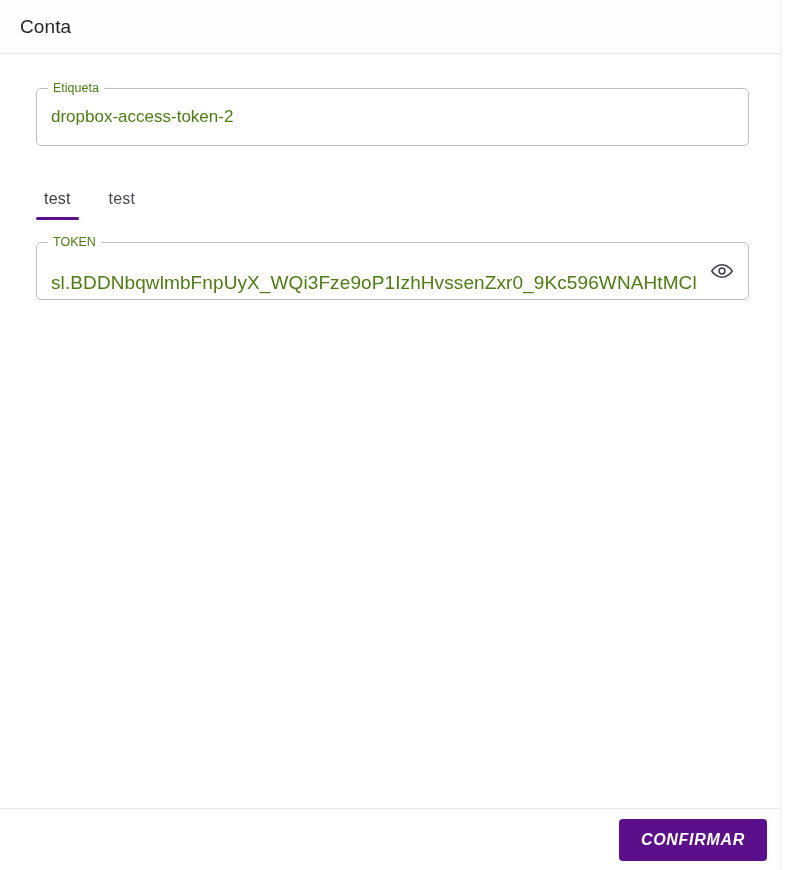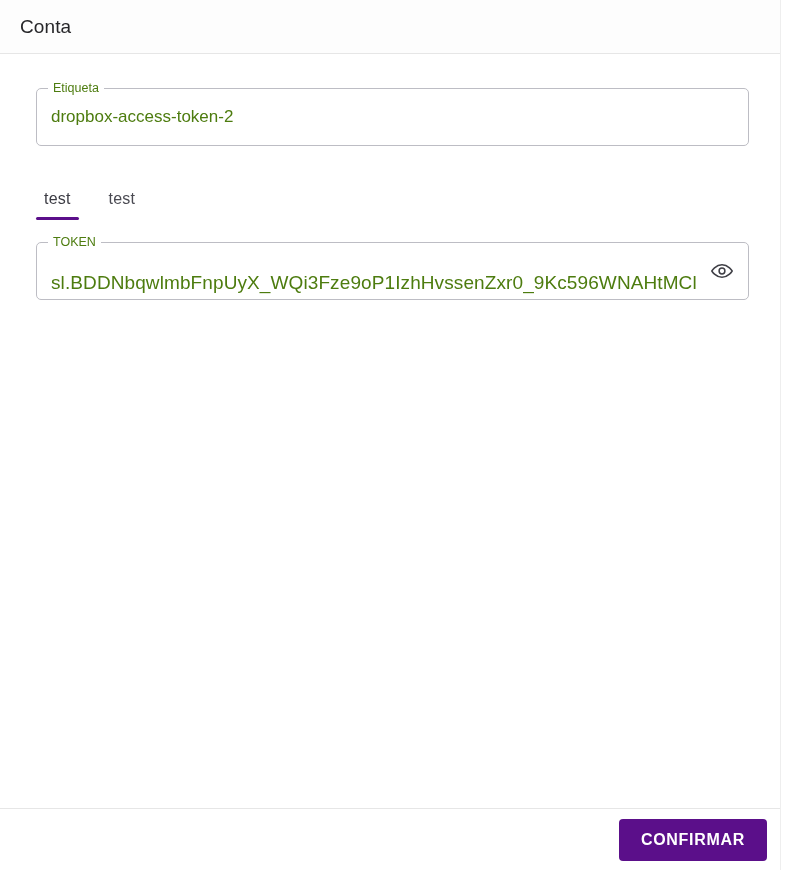--- a/index.html
+++ b/index.html
@@ -170,20 +170,21 @@
     color: #ffffff;
     border: none;
     border-radius: 4px;
     height: 42px;
     padding: 0 22px;
     font-size: 16px;
     font-weight: 700;
     letter-spacing: 0.7px;
     cursor: pointer;
     font-family: "Liberation Sans", sans-serif;
+    font-style: italic;
   }
 
   
   .right-sliver {
     position: absolute;
     top: 0;
     right: 0;
     width: 5px;
     height: 870px;
     background: #ffffff;

